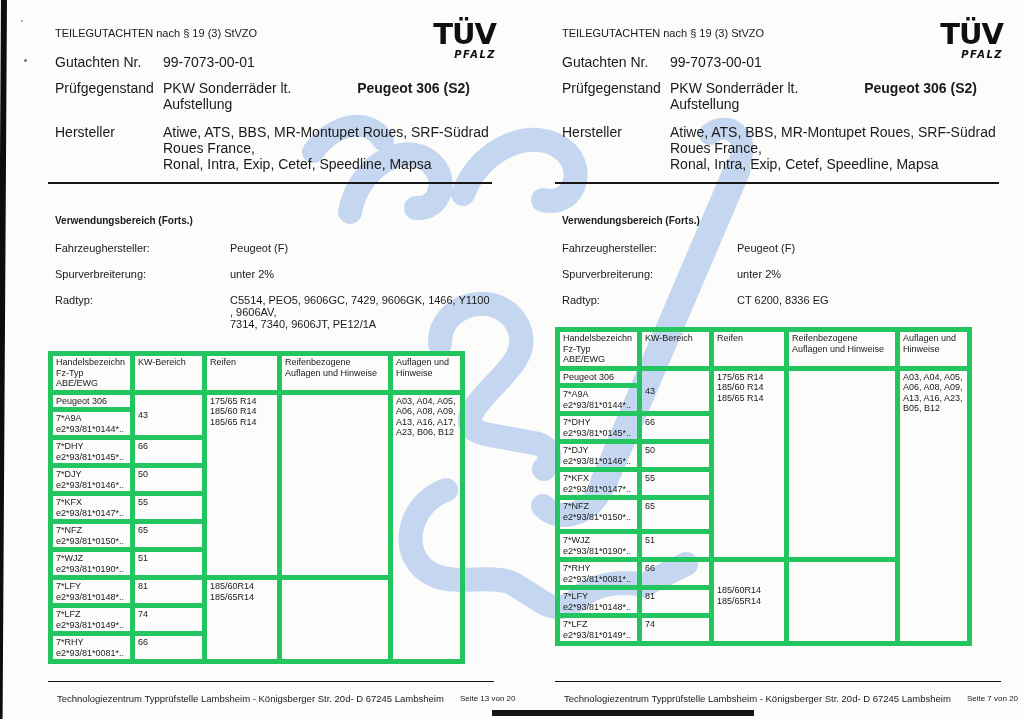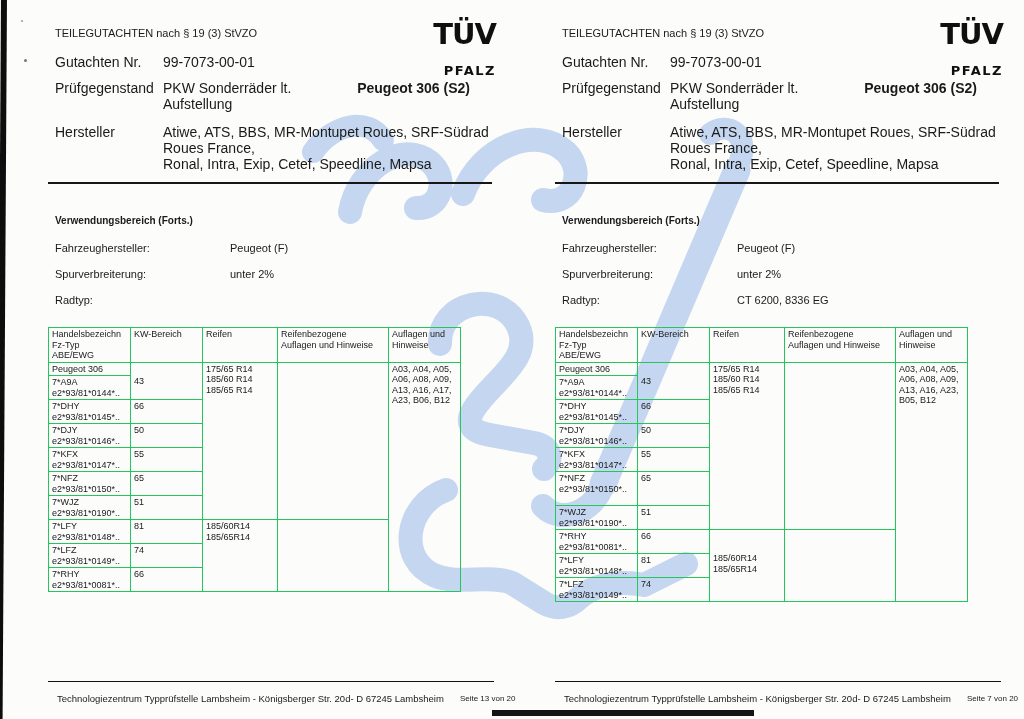--- a/index.html
+++ b/index.html
@@ -14,31 +14,31 @@
 
   .doc-title{padding-top:27px;font-size:11px;margin-bottom:15px;}
   .hrow{display:flex;font-size:14px;margin-bottom:10px;}
   .hrow.tight{margin-bottom:12px;}
   .hlabel{width:108px;flex:none;}
   .hvalue{white-space:pre-line;}
   .hextra{font-weight:bold;margin-left:auto;margin-right:22px;white-space:nowrap;}
 
   .logo{position:absolute;right:-4px;top:20px;text-align:right;line-height:1;color:#0f0f0f;}
   .logo-tuv{font-weight:900;font-size:29px;letter-spacing:-1px;font-family:"DejaVu Sans",sans-serif;}
-  .logo-pfalz{font-weight:700;font-size:13px;letter-spacing:1.5px;margin-top:15px;font-family:"DejaVu Sans",sans-serif;}
+  .logo-pfalz{font-weight:700;font-size:10px;letter-spacing:1.5px;margin-top:1px;font-family:"DejaVu Sans",sans-serif;font-style:italic;}
 
   .header-rule{border-top:2px solid #161616;margin-left:-7px;margin-top:8px;}
 
   .section-title{font-weight:bold;font-size:10px;margin-top:31px;margin-bottom:16px;}
   .srow{display:flex;font-size:11px;margin-bottom:14px;}
   .slabel{width:175px;flex:none;}
   .svalue{white-space:pre-line;}
 
   table{border-collapse:collapse;margin-left:-7px;margin-top:21px;font-size:9px;line-height:10.5px;table-layout:fixed;width:412px;background:transparent;}
-  th,td{border:1px solid #22c55e;padding:1px 3px;vertical-align:top;text-align:left;white-space:pre-line;font-weight:normal;overflow:hidden;}
+  th,td{border:5px solid #22c55e;padding:1px 3px;vertical-align:top;text-align:left;white-space:pre-line;font-weight:normal;overflow:hidden;}
   thead th{height:31px;}
   tbody tr{height:22px;}
   tr.short{height:13px;}
   td.padtop{padding-top:23px;}
 
   .footer{position:absolute;left:0;right:-2px;top:681px;border-top:1.5px solid #111;font-size:9.5px;display:flex;padding-top:11px;white-space:nowrap;}
   .footer-address{padding-left:9px;}
   .footer-page{margin-left:16px;font-size:8px;padding-top:1px;}
 
   #watermark{position:absolute;left:288px;top:112px;width:492px;height:566px;z-index:1;}
@@ -94,20 +94,22 @@
   <div class="srow">
     <div class="slabel">Fahrzeughersteller:</div>
     <div class="svalue">Peugeot (F)</div>
   </div>
   <div class="srow">
     <div class="slabel">Spurverbreiterung:</div>
     <div class="svalue">unter 2%</div>
   </div>
   <div class="srow">
     <div class="slabel">Radtyp:</div>
+    <div class="svalue">C5514, PEO5, 9606GC, 7429, 9606GK, 1466, Y1100 , 9606AV,
+7314, 7340, 9606JT, PE12/1A</div>
   </div>
 
   <table>
       <colgroup>
         <col style="width: 82px;">
         <col style="width: 72px;">
         <col style="width: 75px;">
         <col style="width: 111px;">
         <col style="width: 72px;">
       </colgroup>

